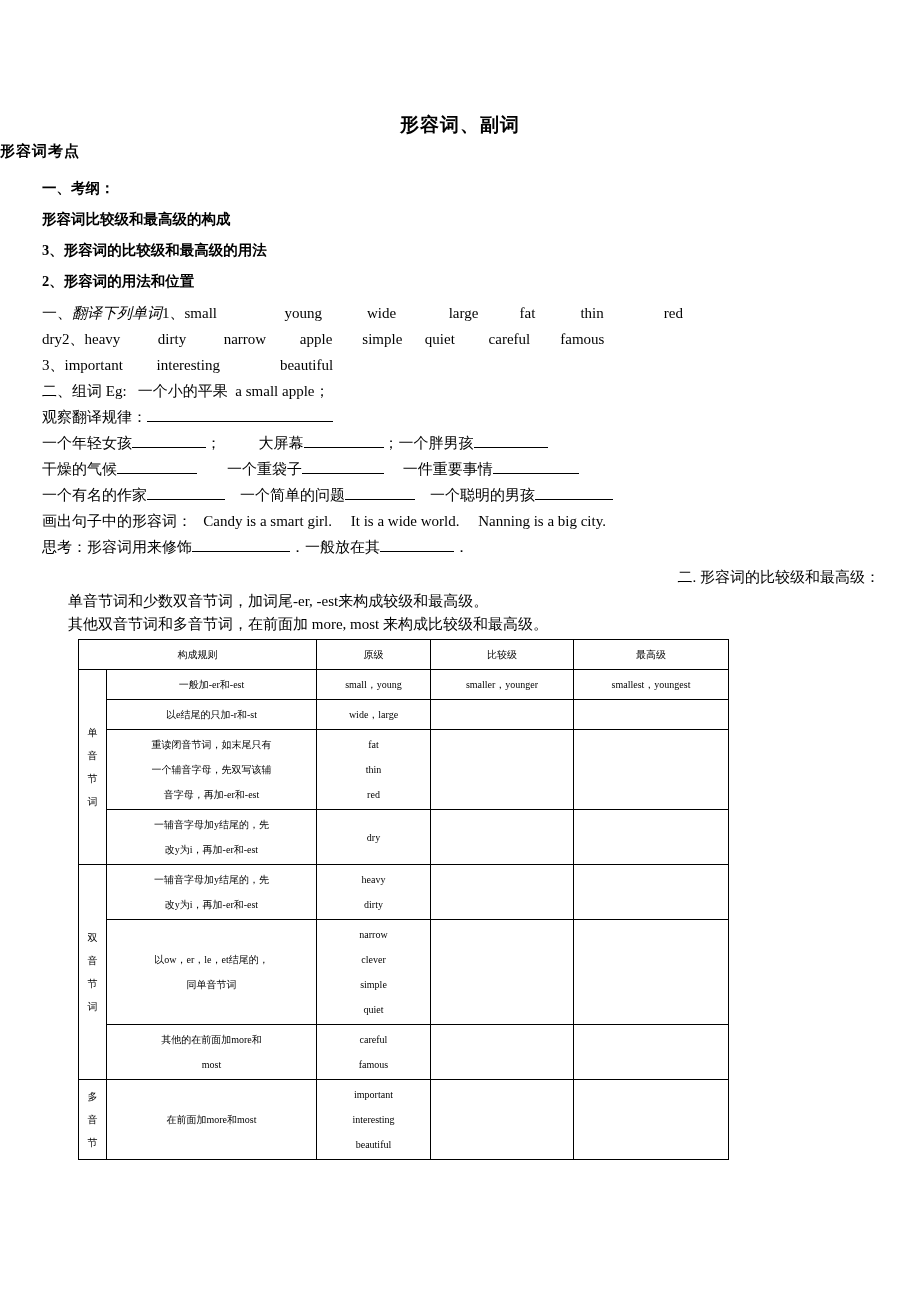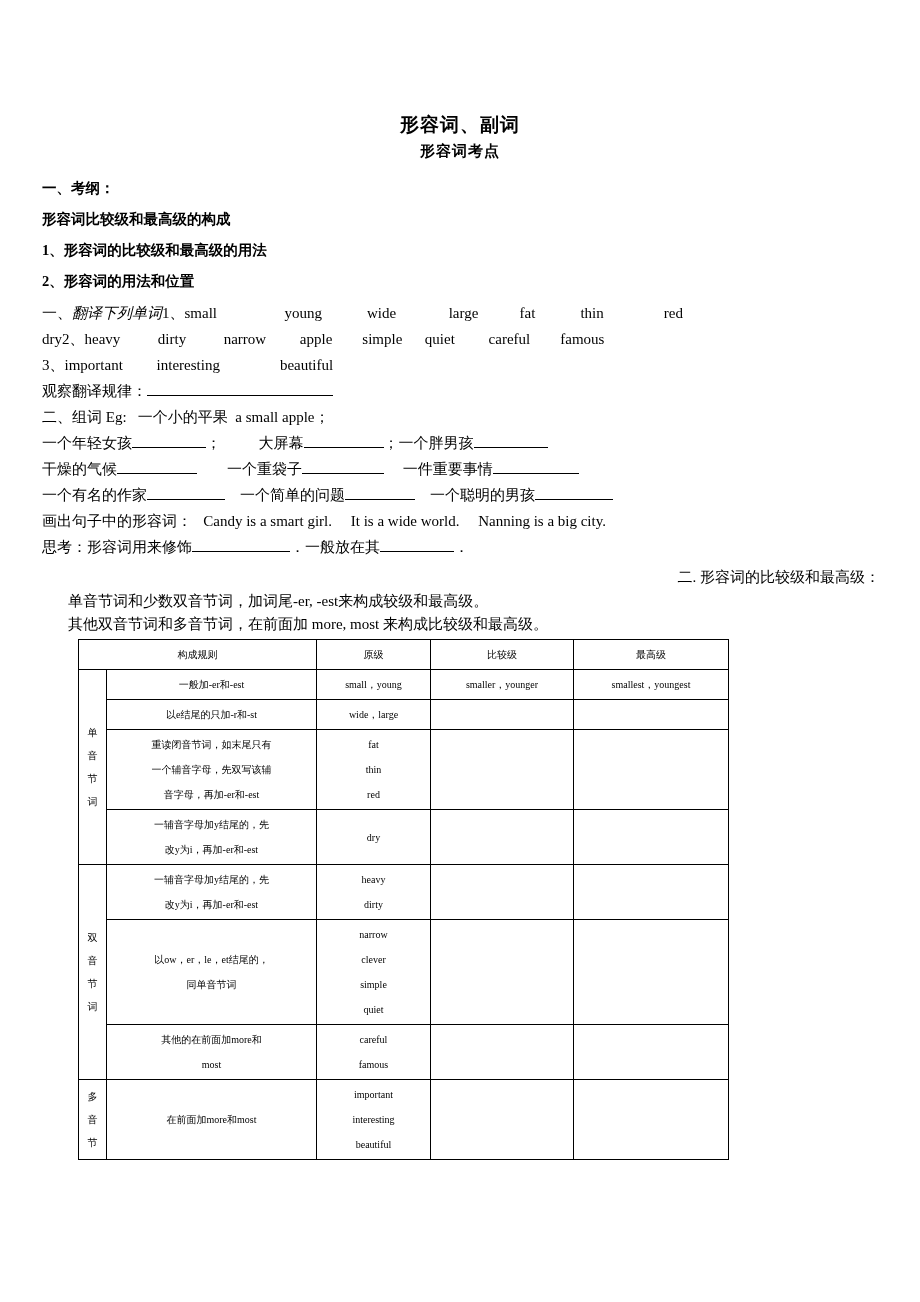--- a/index.html
+++ b/index.html
@@ -24,21 +24,20 @@
   }
   .doc-title {
     text-align: center;
     font-size: 19px;
     font-weight: bold;
     letter-spacing: 1px;
     margin: 112px 0 0 0;
     line-height: 26px;
   }
   .doc-subtitle {
-    text-align: center;
     font-size: 15px;
     font-weight: bold;
     letter-spacing: 1px;
     margin: 2px 0 0 0;
     line-height: 22px;
   }
   .body-block {
     margin: 0;
     padding: 0 40px 16px 42px;
   }
@@ -128,31 +127,31 @@
 
 <div class="page">
 
   <div class="doc-title">形容词、副词</div>
   <div class="doc-subtitle">形容词考点</div>
 
   <div class="body-block">
 
     <div class="hd first">一、考纲：</div>
     <div class="hd">形容词比较级和最高级的构成</div>
-    <div class="hd">1、形容词的比较级和最高级的用法</div>
+    <div class="hd">3、形容词的比较级和最高级的用法</div>
     <div class="hd">2、形容词的用法和位置</div>
 
     <div style="height:10px"></div>
 
     <div class="wordline"><span>一、</span><span class="zh-ital">翻译下列单词</span><span>1、small                  young            wide              large           fat            thin                red</span></div>
     <div class="wordline">dry2、heavy          dirty          narrow         apple        simple      quiet         careful        famous</div>
     <div class="wordline">3、important         interesting                beautiful</div>
+    <div class="plain">二、组词 Eg:   一个小的平果  a small apple；</div>
+
     <div class="plain"><span>观察翻译规律：</span><span class="ul" style="width:186px"></span></div>
-
-    <div class="plain">二、组词 Eg:   一个小的平果  a small apple；</div>
 
     <div class="plain"><span>一个年轻女孩</span><span class="ul" style="width:74px"></span><span>；</span><span>          </span><span>大屏幕</span><span class="ul" style="width:80px"></span><span>；</span><span>一个胖男孩</span><span class="ul" style="width:74px"></span></div>
 
     <div class="plain"><span>干燥的气候</span><span class="ul" style="width:80px"></span><span>        </span><span>一个重袋子</span><span class="ul" style="width:82px"></span><span>     </span><span>一件重要事情</span><span class="ul" style="width:86px"></span></div>
 
     <div class="plain"><span>一个有名的作家</span><span class="ul" style="width:78px"></span><span>    </span><span>一个简单的问题</span><span class="ul" style="width:70px"></span><span>    </span><span>一个聪明的男孩</span><span class="ul" style="width:78px"></span></div>
 
     <div class="plain"><span>画出句子中的形容词：</span><span>   </span><span>Candy is a smart girl.</span><span>     </span><span>It is a wide world.</span><span>     </span><span>Nanning is a big city.</span></div>
 
     <div class="plain"><span>思考：形容词用来修饰</span><span class="ul" style="width:98px"></span><span>．一般放在其</span><span class="ul" style="width:74px"></span><span>．</span></div>

